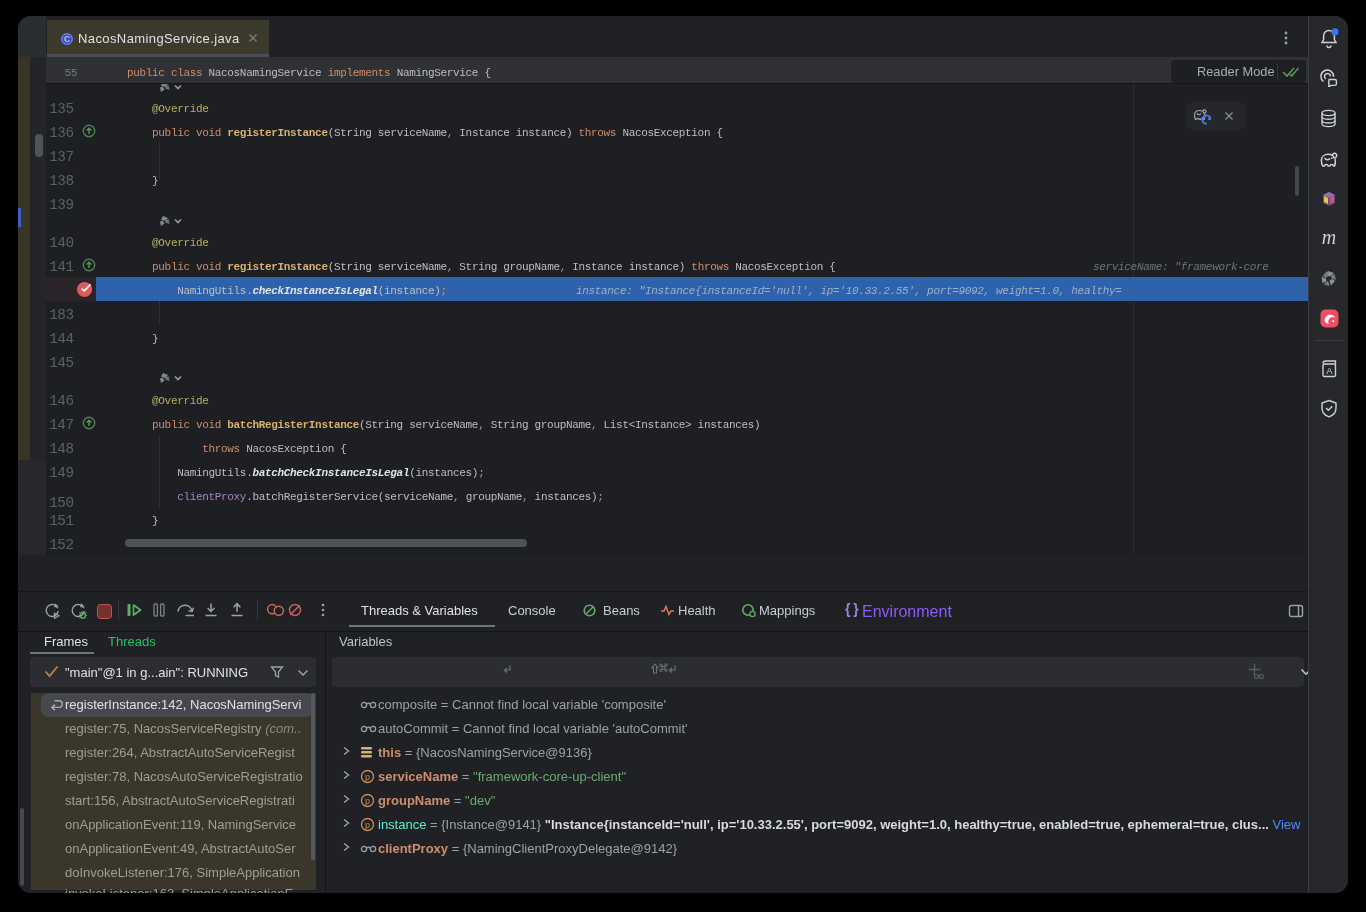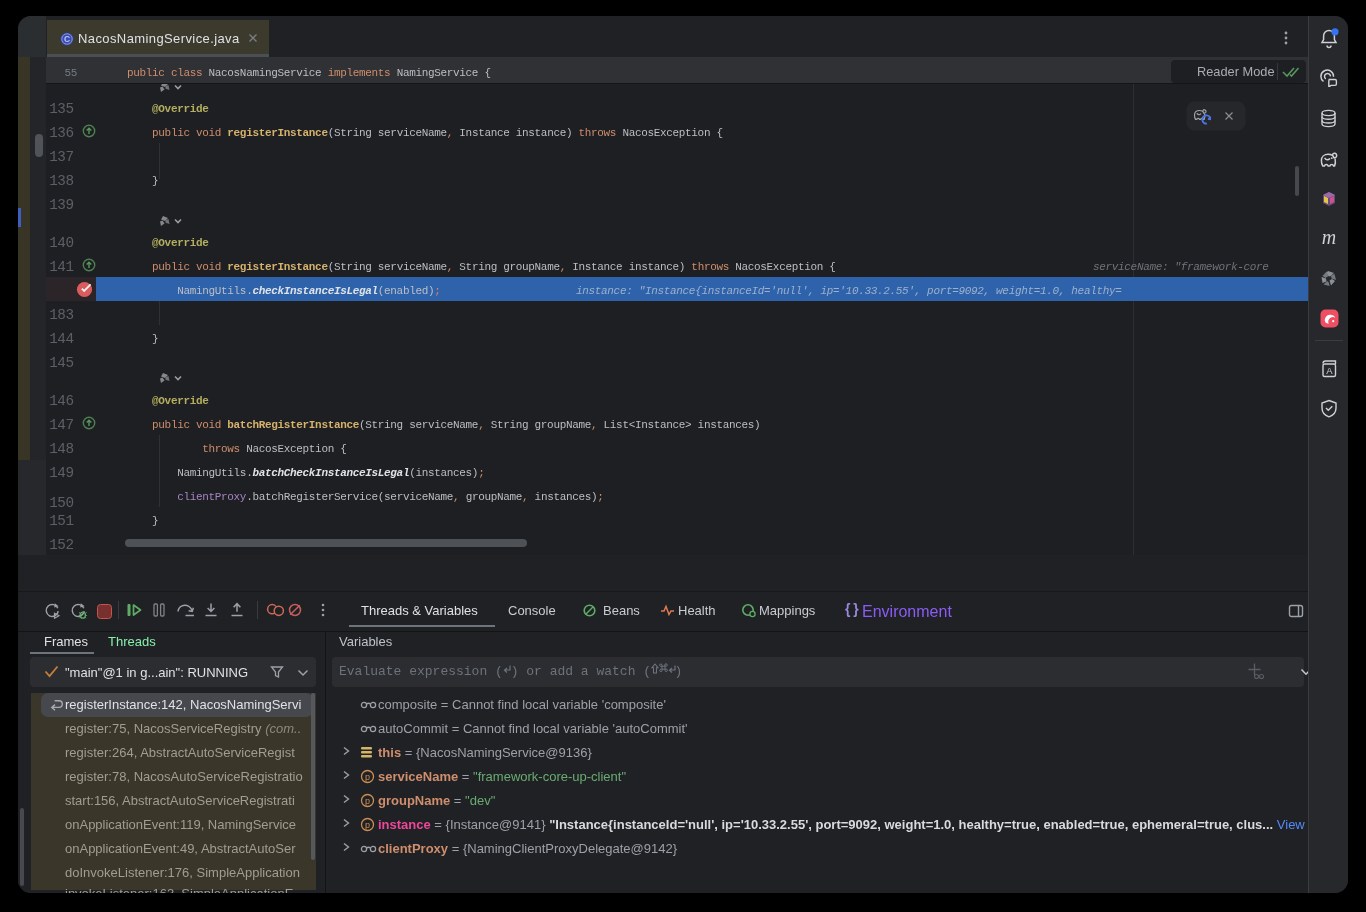--- a/index.html
+++ b/index.html
@@ -6,21 +6,21 @@
   html,body { width:1366px; height:912px; background:#000; overflow:hidden;
     font-family:"Liberation Sans", sans-serif; }
   .abs { position:absolute; }
   #win { position:absolute; left:18px; top:16px; width:1330px; height:877px;
     background:#1e1f22; border-radius:13px; overflow:hidden; }
   .mono { font-family:"Liberation Mono", monospace; font-size:11px; letter-spacing:-0.331px; line-height:24px; white-space:pre; }
   .ui { font-size:13px; color:#9da0a8; white-space:pre; }
   .k { color:#CF8E6D; }
   .w { color:#BCBEC4; }
   .m { color:#D6B26D; font-weight:bold; }
-  .an { color:#B3AE60;font-weight:bold; }
+  .an { color:#B3AE60; }
   .f { color:#A684C4; }
   .sf { color:#C77DBB; font-style:italic; }
   .it { color:#dfe2e7; font-style:italic; font-weight:bold; }
   .hint { color:#6F737A; font-style:italic; }
   .bhint { color:#9DB0CB; font-style:italic; }
   .gut { position:absolute; left:0; width:31px; text-align:center; color:#5b6067;
     font-family:"Liberation Mono", monospace; font-size:14.3px; letter-spacing:-0.331px; line-height:24px; }
   .cl { position:absolute; left:81px; }
 </style>
 </head>
@@ -129,21 +129,21 @@
         <path d="M8.5 9.5 L5 12 L4 7.5 L6.5 6.5 Z" fill="#84878d"></path>
         <path d="M19 5.5 L22 8.5 L25 5.5" fill="none" stroke="#9a9da3" stroke-width="1.6"></path>
       </svg>
 
     <div class="cl mono" style="top:12.5px"><span class="an">    @Override</span></div>
     <div class="cl mono" style="top:36.5px"><span class="k">    public void </span><span class="m">registerInstance</span><span class="w">(String serviceName</span><span class="k">,</span><span class="w"> Instance instance) </span><span class="k">throws</span><span class="w"> NacosException {</span></div>
     <div class="cl mono" style="top:84.5px"><span class="w">    }</span></div>
     <div class="cl mono" style="top:146.5px"><span class="an">    @Override</span></div>
     <div class="cl mono" style="top:170.5px"><span class="k">    public void </span><span class="m">registerInstance</span><span class="w">(String serviceName</span><span class="k">,</span><span class="w"> String groupName</span><span class="k">,</span><span class="w"> Instance instance) </span><span class="k">throws</span><span class="w"> NacosException {</span></div>
     <div class="abs mono" style="left:1047px;top:170.5px"><span class="hint">serviceName: "framework-core</span></div>
-    <div class="cl mono" style="top:194.5px"><span class="w">        NamingUtils.</span><span class="it">checkInstanceIsLegal</span><span class="w">(enabled)</span><span style="color:#f07b62">;</span></div>
+    <div class="cl mono" style="top:194.5px"><span class="w">        NamingUtils.</span><span class="it">checkInstanceIsLegal</span><span class="w">(instance)</span><span style="color:#f07b62">;</span></div>
     <div class="abs mono" style="left:530px;top:194.5px"><span class="bhint">instance: "Instance{instanceId='null', ip='10.33.2.55', port=9092, weight=1.0, healthy=</span></div>
     <div class="cl mono" style="top:242.5px"><span class="w">    }</span></div>
     <div class="cl mono" style="top:304.5px"><span class="an">    @Override</span></div>
     <div class="cl mono" style="top:328.5px"><span class="k">    public void </span><span class="m">batchRegisterInstance</span><span class="w">(String serviceName</span><span class="k">,</span><span class="w"> String groupName</span><span class="k">,</span><span class="w"> List&lt;Instance&gt; instances)</span></div>
     <div class="cl mono" style="top:376.5px"><span class="w">        NamingUtils.</span><span class="it">batchCheckInstanceIsLegal</span><span class="w">(instances)</span><span class="k">;</span></div>
     <div class="cl mono" style="top:352.5px"><span class="w">            </span><span class="k">throws</span><span class="w"> NacosException {</span></div>
     <div class="cl mono" style="top:400.5px"><span class="w">        </span><span class="f">clientProxy</span><span class="w">.batchRegisterService(serviceName</span><span class="k">,</span><span class="w"> groupName</span><span class="k">,</span><span class="w"> instances)</span><span class="k">;</span></div>
     <div class="cl mono" style="top:424.5px"><span class="w">    }</span></div>
 
     <div class="abs" style="left:79px;top:455px;width:402px;height:8px;background:#4e5155;border-radius:4px"></div>
@@ -237,38 +237,37 @@
     <div class="abs" style="left:844px;top:48px;font-size:16px;color:#8b5cf6">Environment</div>
     <svg class="abs" style="left:1270px;top:48px" width="16" height="16" viewBox="0 0 16 16">
         <rect x="1.5" y="2.5" width="13" height="11" rx="2" fill="none" stroke="#9da0a8" stroke-width="1.4"></rect>
         <path d="M10.5 2.5 L10.5 13.5" stroke="#9da0a8" stroke-width="1.4"></path>
       </svg>
 
     <div class="abs" style="left:0;top:76px;width:1290px;height:1px;background:#131416"></div>
 
     <div class="abs" style="left:26px;top:79px;font-size:13px;color:#dfe1e5">Frames</div>
     <div class="abs" style="left:12px;top:97px;width:64px;height:2px;background:#6f737a"></div>
-    <div class="abs" style="left:90px;top:79px;font-size:13px;color:#86efac">Threads</div>
+    <div class="abs" style="left:90px;top:79px;font-size:13px;color:#22c55e">Threads</div>
     <div class="abs" style="left:321px;top:79px;font-size:13px;color:#bfc2c8">Variables</div>
     <div class="abs" style="left:307px;top:77px;width:1px;height:261px;background:#131416"></div>
 
     <div class="abs" style="left:12px;top:102px;width:286px;height:30px;background:#2b2d31;border-radius:4px"></div>
     <svg class="abs" style="left:26px;top:110px" width="15" height="13" viewBox="0 0 15 13">
         <path d="M1.5 6.5 L5.5 11 L13.5 1.5" fill="none" stroke="#c57f39" stroke-width="1.8"></path>
       </svg>
     <div class="abs" style="left:47px;top:110px;font-size:13px;color:#dfe1e5">"main"@1 in g...ain": RUNNING</div>
     <svg class="abs" style="left:252px;top:110px" width="14" height="14" viewBox="0 0 14 14">
         <path d="M1.5 2 L12.5 2 L8.5 7 L8.5 12 L5.5 10.5 L5.5 7 Z" fill="none" stroke="#9da0a8" stroke-width="1.3"></path>
       </svg>
     <svg class="abs" style="left:279px;top:114px" width="12" height="8" viewBox="0 0 12 8">
         <path d="M1.5 1.5 L6 6 L10.5 1.5" fill="none" stroke="#9da0a8" stroke-width="1.5"></path>
       </svg>
 
     <div class="abs" style="left:314px;top:102px;width:972px;height:30px;background:#2b2d31;border-radius:4px"></div>
-    <div class="abs" style="left:321px;top:105px;color:#6d727c;font-family:'Liberation Mono',monospace;font-size:13px;line-height:24px;white-space:pre">Evaluate expression ( ) or add a watch (   )</div>
       <svg class="abs" style="left:485px;top:109px" width="9" height="11" viewBox="0 0 9 11">
         <path d="M7 1.5 L7 6 L2.5 6 M4 4 L1.5 6.2 L4 8.5" fill="none" stroke="#6d727c" stroke-width="1.2"></path>
       </svg>
       <svg class="abs" style="left:633px;top:108px" width="8" height="12" viewBox="0 0 8 12">
         <path d="M4 1 L7.2 4.8 L5.5 4.8 L5.5 10 L2.5 10 L2.5 4.8 L0.8 4.8 Z" fill="none" stroke="#6d727c" stroke-width="1.1"></path>
       </svg>
       <svg class="abs" style="left:641px;top:108px" width="9" height="12" viewBox="0 0 9 12">
         <path d="M3 3.2 L6 3.2 L6 6.2 L3 6.2 Z M3 3.2 L3 2.2 A1.2 1.2 0 1 0 1.8 3.4 L3 3.4 M6 3.2 L7 3.2 A1.2 1.2 0 1 0 5.8 2 L5.8 3.2 M3 6.2 L1.9 6.2 A1.2 1.2 0 1 0 3.1 7.4 L3.1 6.2 M6 6.2 L6 7.3 A1.2 1.2 0 1 0 7.2 6.1 L6 6.1" fill="none" stroke="#6d727c" stroke-width="1"></path>
       </svg>
       <svg class="abs" style="left:650px;top:109px" width="9" height="11" viewBox="0 0 9 11">
@@ -338,21 +337,21 @@
         <text x="7.5" y="11" font-size="9" fill="#cb8d53" text-anchor="middle" font-family="Liberation Sans">p</text>
       </svg>
     <div class="abs ui" style="left:360px;top:238px"><span style="color:#cf8e6d;font-weight:bold">groupName</span> = <span style="color:#6aab73">"dev"</span></div>
     <svg class="abs" style="left:324px;top:263px" width="9" height="10" viewBox="0 0 9 10">
         <path d="M2 1.5 L6.5 5 L2 8.5" fill="none" stroke="#9da0a8" stroke-width="1.4"></path>
       </svg>
     <svg class="abs" style="left:342px;top:262px" width="15" height="15" viewBox="0 0 15 15">
         <circle cx="7.5" cy="7.5" r="6" fill="none" stroke="#cb8d53" stroke-width="1.3"></circle>
         <text x="7.5" y="11" font-size="9" fill="#cb8d53" text-anchor="middle" font-family="Liberation Sans">p</text>
       </svg>
-    <div class="abs ui" style="left:360px;top:262px"><span style="color:#ec4899;font-weight:bold">instance</span> = {Instance@9141} <span style="color:#d8dade;font-weight:bold">"Instance{instanceId='null', ip='10.33.2.55', port=9092, weight=1.0, healthy=true, enabled=true, ephemeral=true, clus...</span> <span style="color:#548af7">View</span></div>
+    <div class="abs ui" style="left:360px;top:262px"><span style="color:#5eead4;font-weight:normal">instance</span> = {Instance@9141} <span style="color:#d8dade;font-weight:bold">"Instance{instanceId='null', ip='10.33.2.55', port=9092, weight=1.0, healthy=true, enabled=true, ephemeral=true, clus...</span> <span style="color:#548af7">View</span></div>
     <svg class="abs" style="left:324px;top:287px" width="9" height="10" viewBox="0 0 9 10">
         <path d="M2 1.5 L6.5 5 L2 8.5" fill="none" stroke="#9da0a8" stroke-width="1.4"></path>
       </svg>
     <svg class="abs" style="left:342px;top:287px" width="17" height="13" viewBox="0 0 17 13">
         <circle cx="4" cy="7" r="2.6" fill="none" stroke="#9da0a8" stroke-width="1.3"></circle>
         <circle cx="13" cy="7" r="2.6" fill="none" stroke="#9da0a8" stroke-width="1.3"></circle>
         <path d="M6.6 6 Q8.5 4.5 10.4 6" fill="none" stroke="#9da0a8" stroke-width="1.3"></path>
       </svg>
     <div class="abs ui" style="left:360px;top:286px"><span style="color:#cf8e6d;font-weight:bold">clientProxy</span> = {NamingClientProxyDelegate@9142}</div>
   </div>

